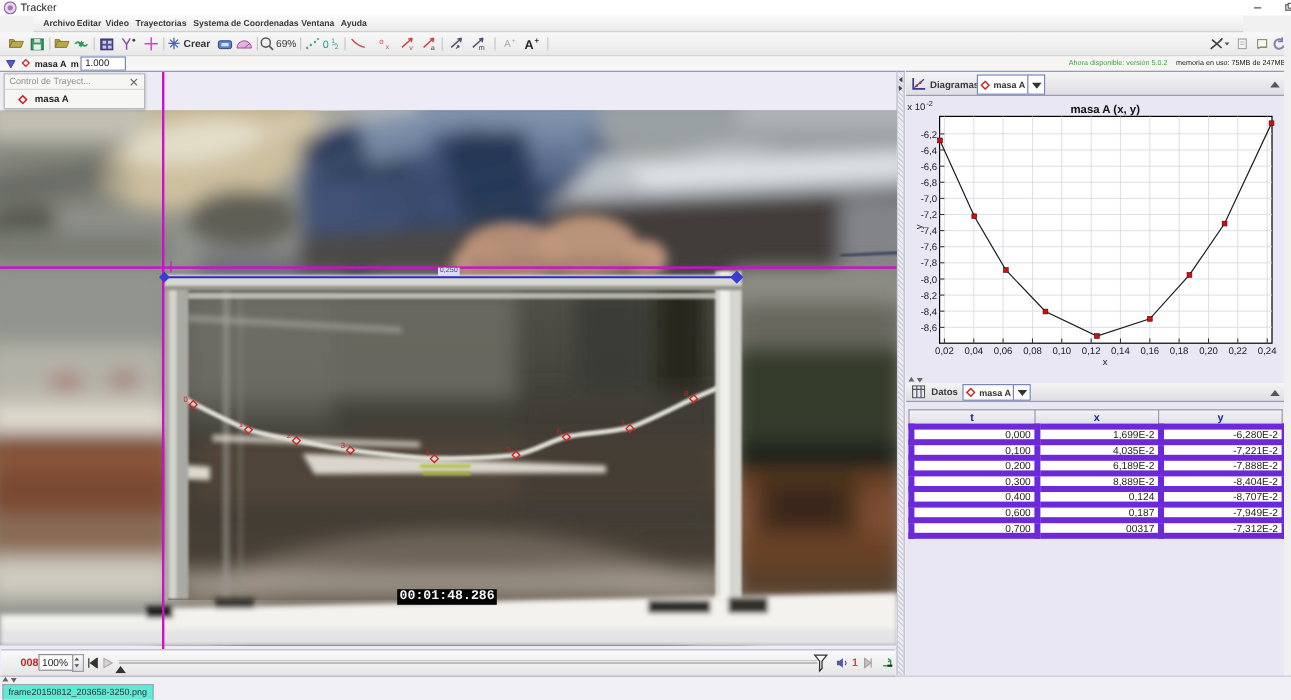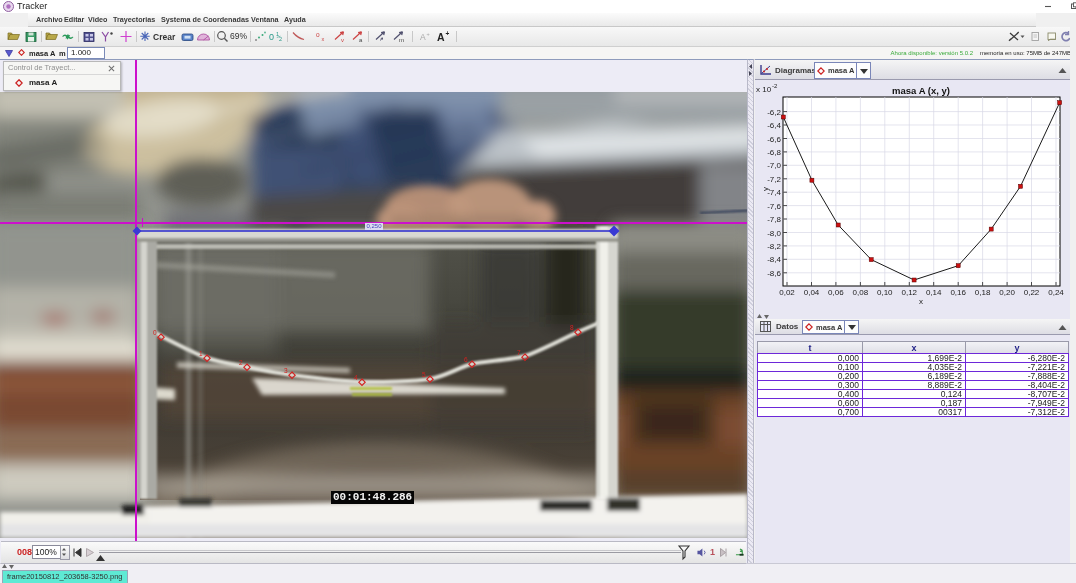--- a/index.html
+++ b/index.html
@@ -27,21 +27,21 @@
   
   #playerbar{left:1px;top:541px;width:745px;height:21px;
      background:linear-gradient(#fafafa,#e4e4e4);border-top:1px solid #b9b9c4;border-bottom:1px solid #b9b9c4;}
   
   .tabbar{position:absolute;left:0;width:315px;height:19px;
      background:linear-gradient(#f5f5f5,#dddde4);border-bottom:1px solid #9a9aae;}
   .tab1{position:absolute;top:2px;height:15px;background:#fdfdfd;border:1px solid #7a86b8;
      font-size:7.5px;font-weight:bold;color:#333;display:flex;align-items:center;padding:0 2px;white-space:nowrap;}
   #plotarea{position:absolute;left:0;top:20px;width:315px;height:239px;background:#e8e7f3;}
   #tablearea{position:absolute;left:0;top:281px;width:315px;height:223px;background:#e8e7f3;}
-  #dtable td{height:8px;line-height:8px;border:1px solid #6d28d9;background:#fff;
+  #dtable td{height:8px;line-height:8px;border:5px solid #6d28d9;background:#fff;
      text-align:right;padding:0 3px 0 0;}
 </style>
 </head>
 <body>
   <div id="titlebar" class="abs">
     <svg class="abs" style="left:3px;top:1px" width="11" height="11" viewBox="0 0 11 11">
       <circle cx="5.5" cy="5.5" r="5" fill="#e8d8ee" stroke="#9060a0" stroke-width="1"></circle>
       <circle cx="5.5" cy="5.5" r="2.2" fill="#b070c0"></circle>
     </svg>
     <span class="tname">Tracker</span>

